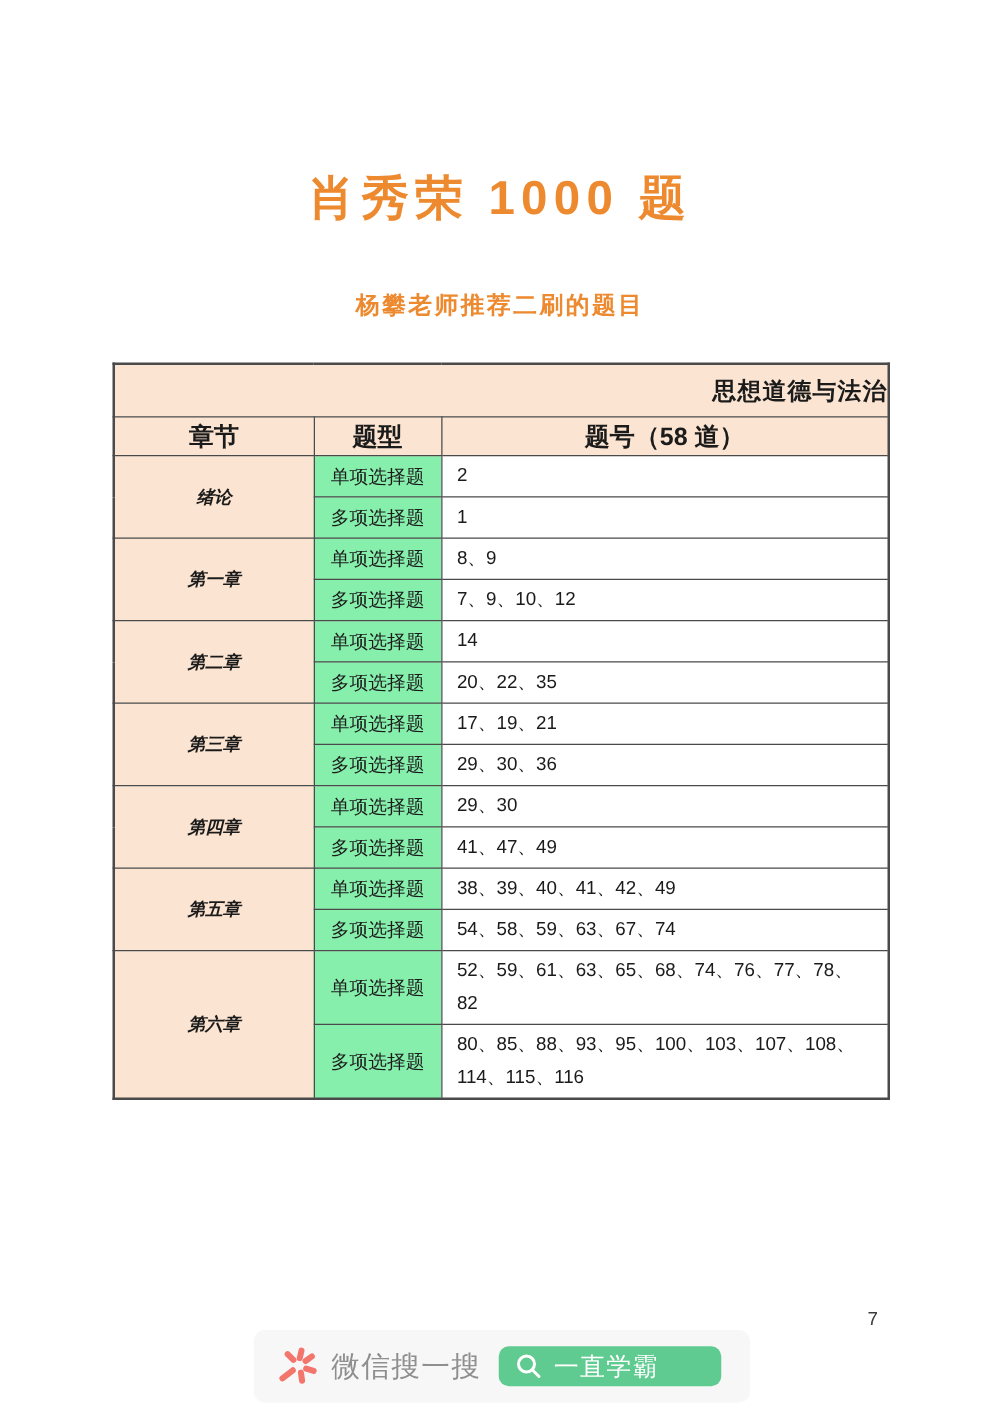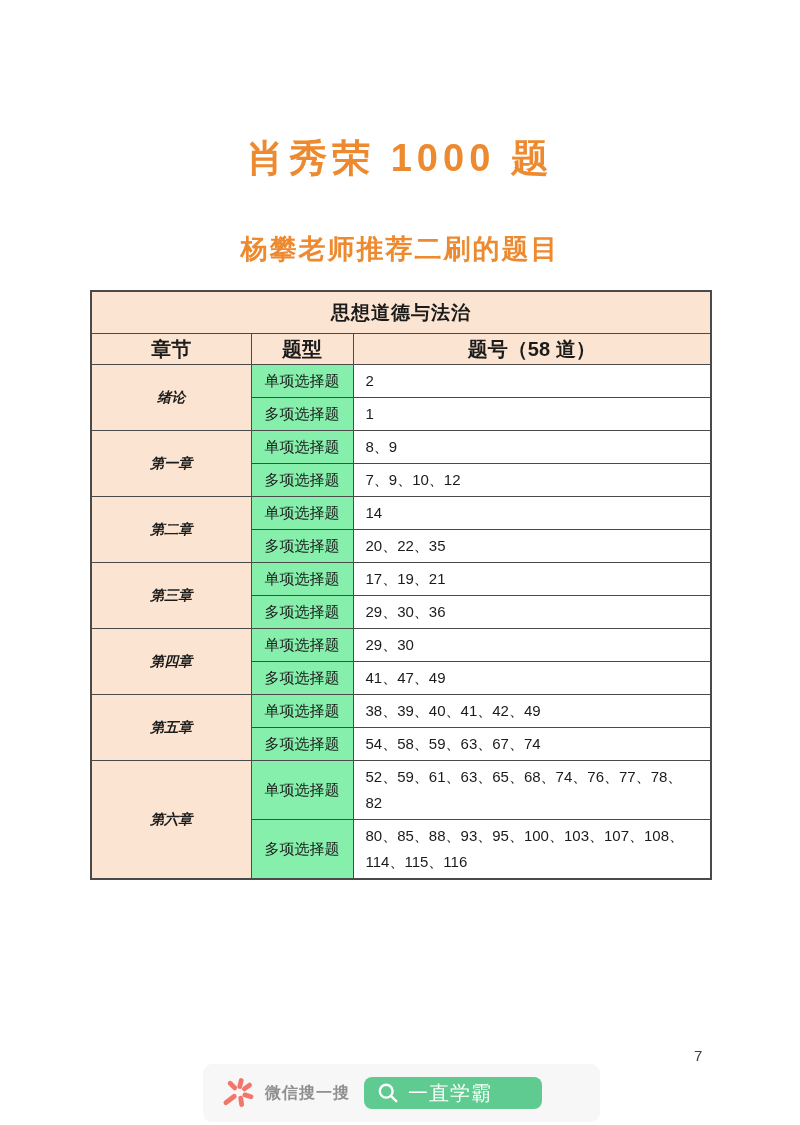--- a/index.html
+++ b/index.html
@@ -10,36 +10,36 @@
   }
   .page{position:relative;width:800px;height:1125px;overflow:hidden;background:#fff;}
 
   .doc-title{
     margin:133px 0 0;text-align:center;
     font-size:38px;font-weight:bold;letter-spacing:5px;
     color:var(--accent-orange,#ED8A2F);
   }
   .doc-subtitle{
     margin:47px 0 0;text-align:center;
-    font-size:27px;font-weight:bold;letter-spacing:2px;
+    font-size:19px;font-weight:bold;letter-spacing:2px;
     color:var(--accent-orange,#ED8A2F);
   }
 
   table.q-table{
     position:absolute;left:90px;top:290px;width:620px;
     border-collapse:collapse;table-layout:fixed;
     border:2px solid var(--table-border,#4A4A4A);
   }
   .q-table th,.q-table td{
     border:1.5px solid var(--table-border,#4A4A4A);
     padding:0;
   }
   .q-table tr.title-row th{
     background:var(--table-header-peach,#FBE4D1);
-    font-size:19px;font-weight:bold;height:41px;letter-spacing:1px;
+    font-size:19px;font-weight:bold;height:41px;letter-spacing:1px;text-align:right;
   }
   .q-table tr.cols-row th{
     background:var(--table-header-peach,#FBE4D1);
     font-size:20px;font-weight:bold;height:30px;
   }
   .q-table td.chapter{
     background:var(--table-header-peach,#FBE4D1);
     font-size:14px;font-weight:bold;text-align:center;font-style:italic;
   }
   .q-table td.qtype{
@@ -55,22 +55,22 @@
     font-size:15px;color:#3c3c3c;
   }
 
   .wechat-banner{
     position:absolute;left:203px;top:1064px;width:397px;height:58px;
     background:#f7f7f7;border-radius:9px;
     display:flex;align-items:center;box-sizing:border-box;
     padding-left:16px;
   }
   .brand-label{
-    font-size:16px;color:var(--brand-gray,#8F8F8F);
-    margin-left:9px;letter-spacing:1px;white-space:nowrap;font-weight:bold;
+    font-size:23px;color:var(--brand-gray,#8F8F8F);
+    margin-left:9px;letter-spacing:1px;white-space:nowrap;
   }
   .search-pill{
     margin-left:14px;height:32px;width:178px;
     background:var(--button-green,#5FCB90);
     border-radius:8px;display:flex;align-items:center;
     box-sizing:border-box;padding-left:13px;gap:9px;cursor:pointer;
   }
   .search-pill .pill-label{color:#fff;font-size:20px;letter-spacing:1px;}
   .icon{display:block;}
 </style>

